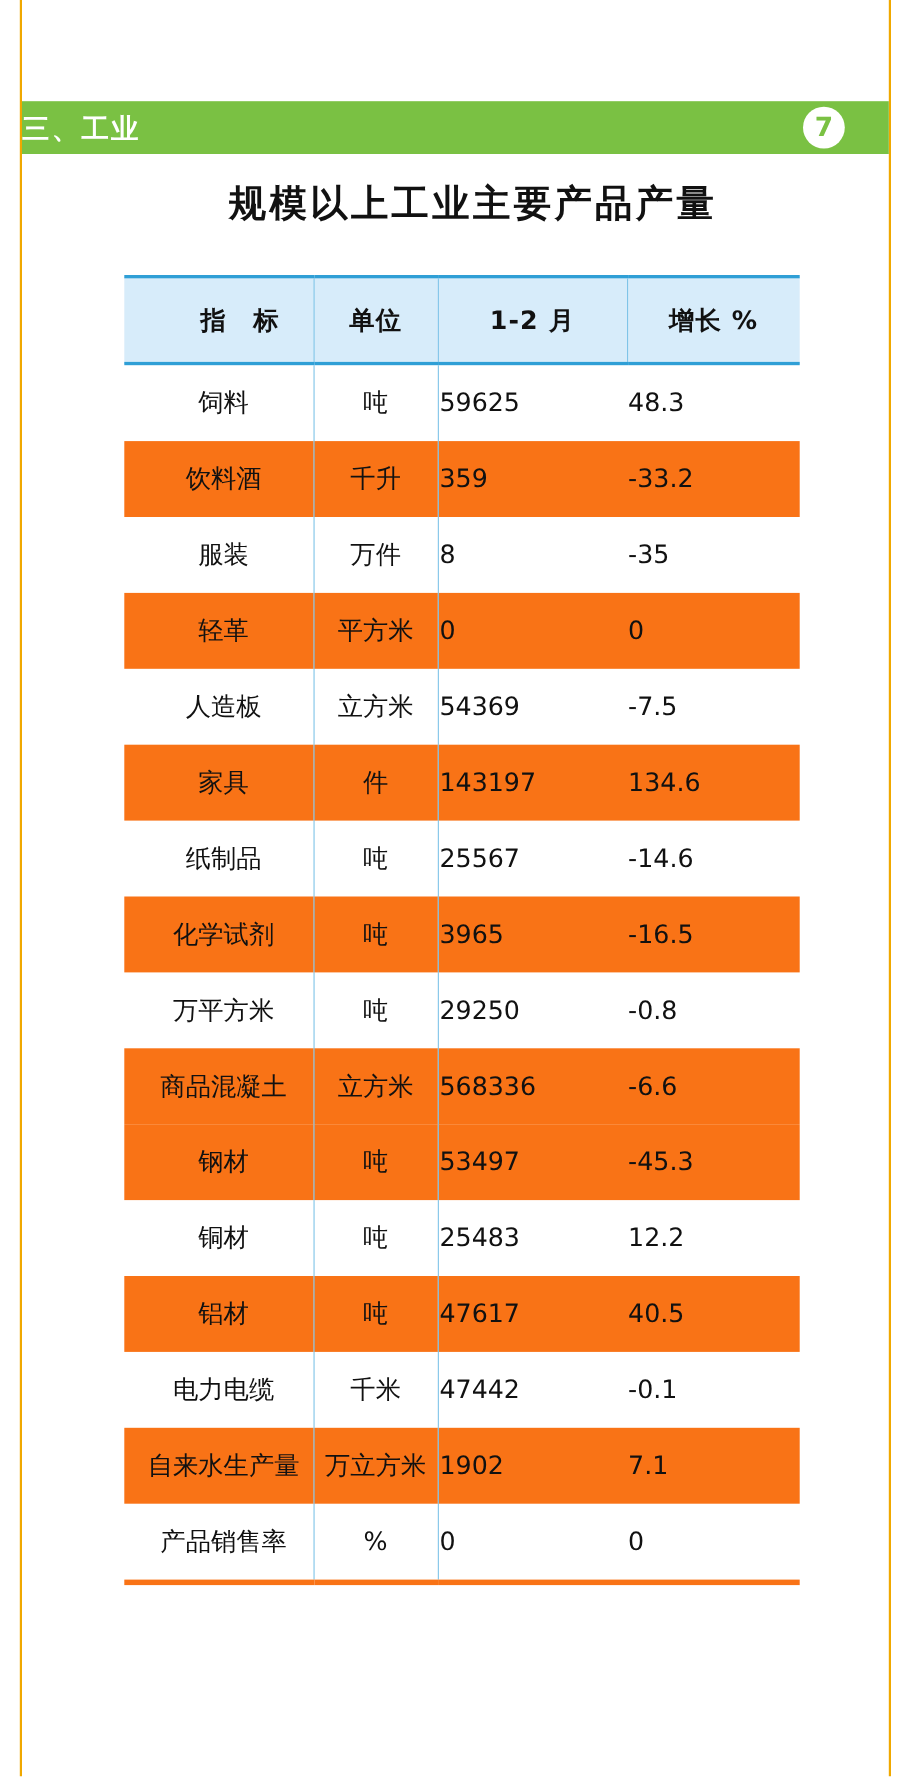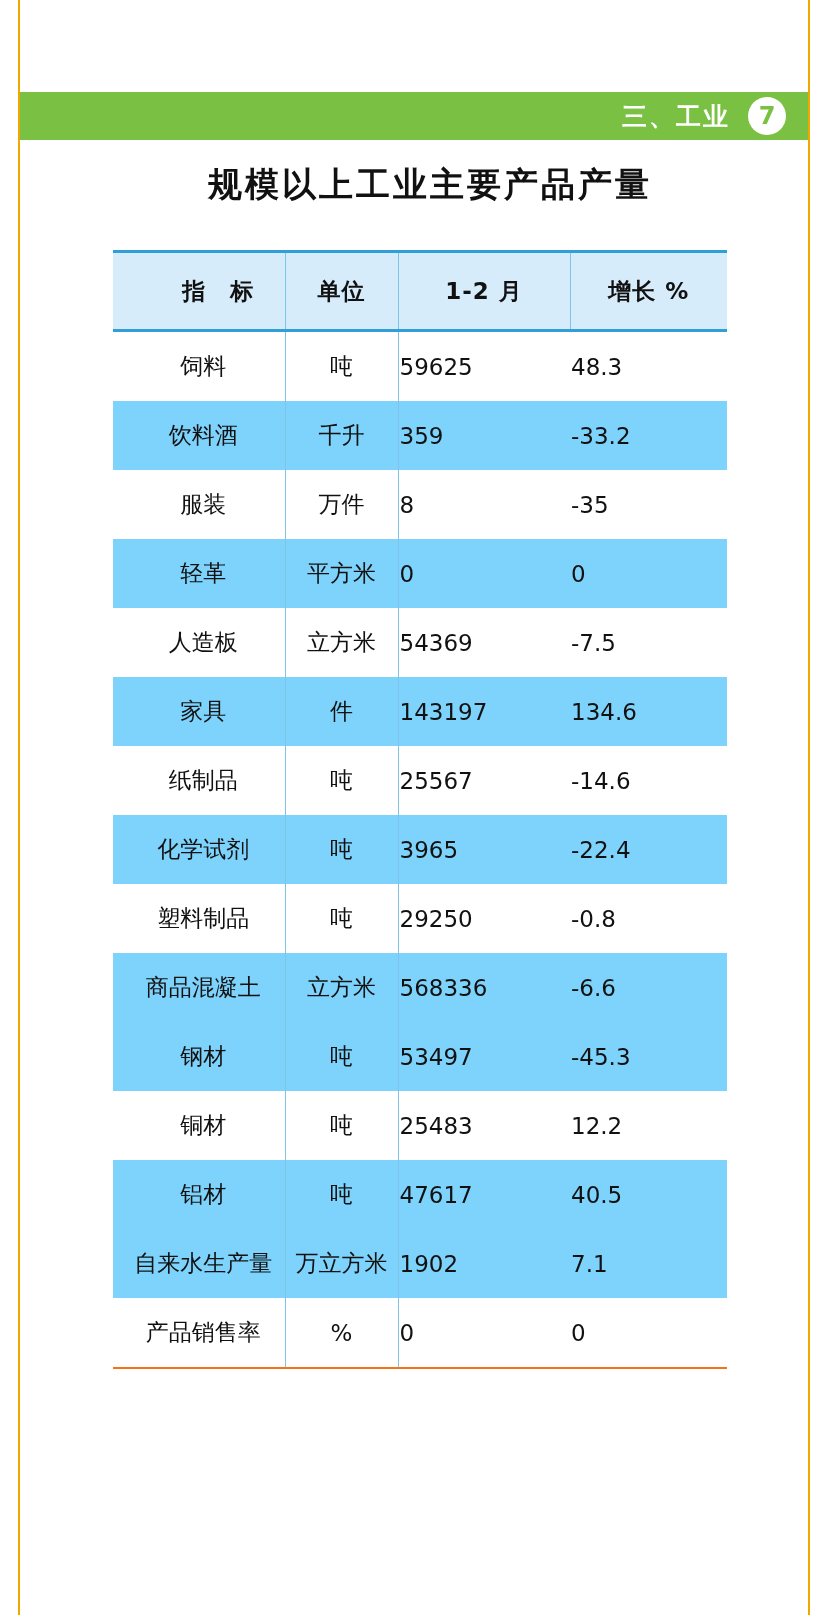--- a/index.html
+++ b/index.html
@@ -34,22 +34,22 @@
     width: 2px; height: 1615px;
     background: #f0a800;
   }
   .green-band {
     position: absolute;
     left: 20px; top: 92px;
     width: 788px; height: 48px;
     background: #7ac143;
     display: flex;
     align-items: center;
-    justify-content: flex-end;
-    padding-right: 22px;
+    justify-content: space-between;
+    padding-right: 40px;
     box-sizing: border-box;
   }
   .section-label {
     color: #ffffff;
     font-size: 25px;
     font-weight: bold;
     letter-spacing: 2px;
     font-family: "DejaVu Sans", "Liberation Sans", sans-serif;
     margin-right: 18px;
   }
@@ -127,24 +127,24 @@
   }
   tbody td.val, tbody td.grow {
     text-align: left;
     padding-right: 10px;
     border-left: none;
     border-right: none;
     font-family: "DejaVu Sans", "Liberation Sans", sans-serif;
   }
   tbody td.val { border-left: 1px solid #7fc4e8; }
   tbody tr.alt td {
-    background: #7dd3fc;
+    background: #f97316;
   }
   tbody tr:last-child td {
-    border-bottom: 2px solid #f97316;
+    border-bottom: 5px solid #f97316;
   }
 </style>
 </head>
 <body>
 
 <div class="page">
 
   <div class="edge-rule-left"></div>
   <div class="edge-rule-right"></div>
 
@@ -211,24 +211,24 @@
           <tr>
             <td class="name">纸制品</td>
             <td class="unit">吨</td>
             <td class="val">25567</td>
             <td class="grow">-14.6</td>
           </tr>
           <tr class="alt">
             <td class="name">化学试剂</td>
             <td class="unit">吨</td>
             <td class="val">3965</td>
-            <td class="grow">-22.4</td>
-          </tr>
-          <tr>
-            <td class="name">塑料制品</td>
+            <td class="grow">-16.5</td>
+          </tr>
+          <tr>
+            <td class="name">万平方米</td>
             <td class="unit">吨</td>
             <td class="val">29250</td>
             <td class="grow">-0.8</td>
           </tr>
           <tr class="alt">
             <td class="name">商品混凝土</td>
             <td class="unit">立方米</td>
             <td class="val">568336</td>
             <td class="grow">-6.6</td>
           </tr>
@@ -243,20 +243,26 @@
             <td class="unit">吨</td>
             <td class="val">25483</td>
             <td class="grow">12.2</td>
           </tr>
           <tr class="alt">
             <td class="name">铝材</td>
             <td class="unit">吨</td>
             <td class="val">47617</td>
             <td class="grow">40.5</td>
           </tr>
+          <tr>
+            <td class="name">电力电缆</td>
+            <td class="unit">千米</td>
+            <td class="val">47442</td>
+            <td class="grow">-0.1</td>
+          </tr>
           <tr class="alt">
             <td class="name">自来水生产量</td>
             <td class="unit">万立方米</td>
             <td class="val">1902</td>
             <td class="grow">7.1</td>
           </tr>
           <tr>
             <td class="name">产品销售率</td>
             <td class="unit">%</td>
             <td class="val">0</td>

